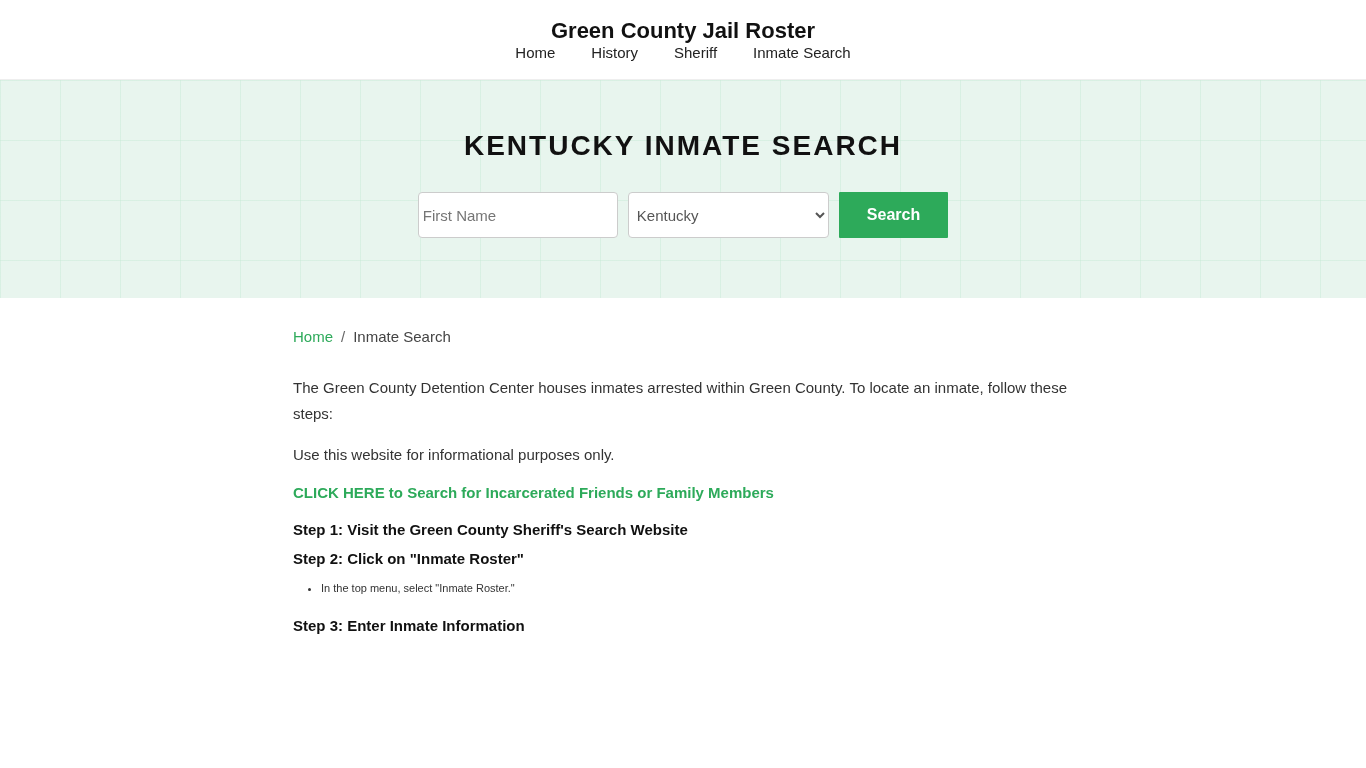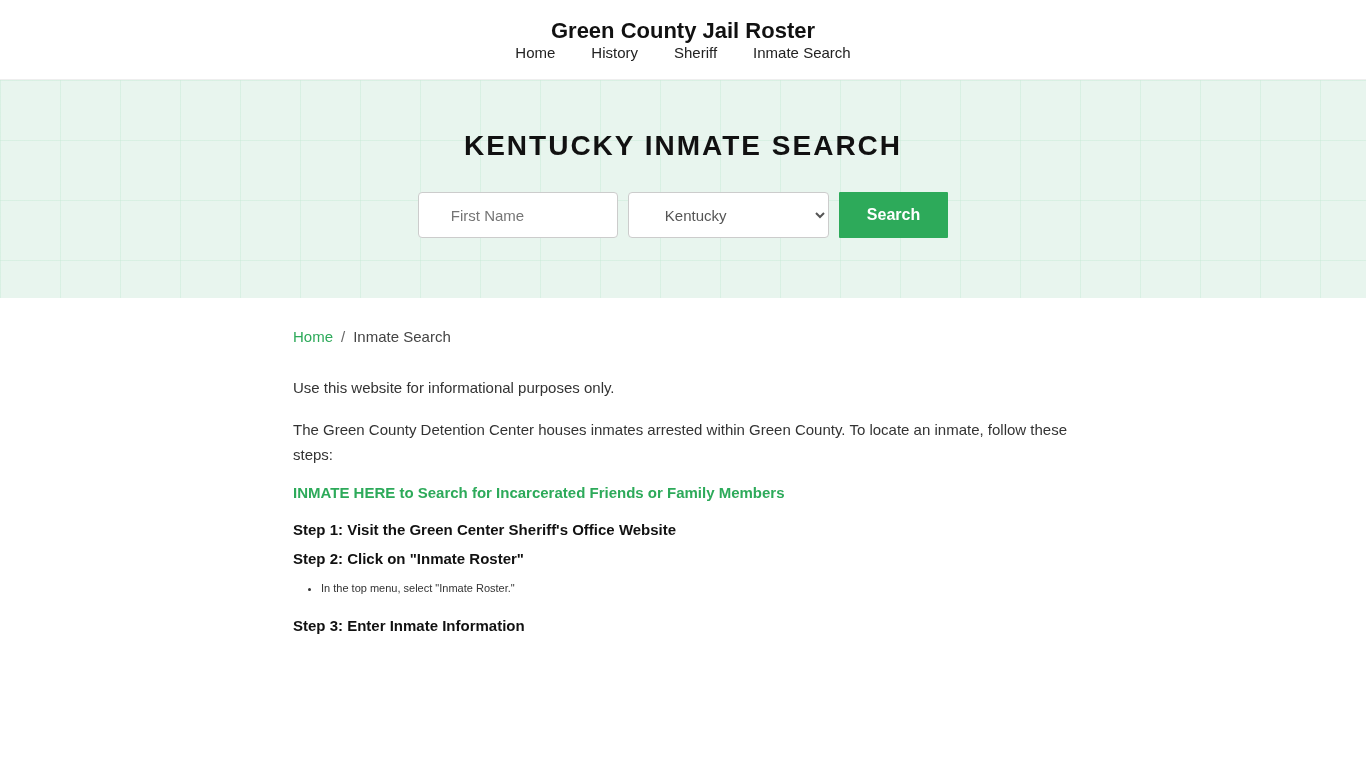--- a/index.html
+++ b/index.html
@@ -60,21 +60,21 @@
       text-transform: uppercase;
     }
     .search-form {
       display: flex;
       justify-content: center;
       gap: 10px;
       flex-wrap: wrap;
     }
     .search-form input,
     .search-form select {
-      padding: 12px 32px;
+      padding: 12px 4px;
       font-size: 15px;
       border: 1px solid #ccc;
       border-radius: 4px;
       outline: none;
       font-family: Arial, sans-serif;
       color: #555;
       background: #fff;
       height: 46px;
     }
     .search-form input {
@@ -189,26 +189,26 @@
 
 <div class="main-content">
 
   <div class="breadcrumb">
     <a href="#">Home</a>
     <span class="breadcrumb-sep">/</span>
     <span>Inmate Search</span>
   </div>
 
 
+  <p class="body-text">The Green County Detention Center houses inmates arrested within Green County. To locate an inmate, follow these steps:</p>
   <p class="body-text">Use this website for informational purposes only.</p>
-  <p class="body-text">The Green County Detention Center houses inmates arrested within Green County. To locate an inmate, follow these steps:</p>
-
-  <a href="#" class="body-link">INMATE HERE to Search for Incarcerated Friends or Family Members</a>
-
-  <p class="step-heading">Step 1: Visit the Green Center Sheriff's Office Website</p>
+
+  <a href="#" class="body-link">CLICK HERE to Search for Incarcerated Friends or Family Members</a>
+
+  <p class="step-heading">Step 1: Visit the Green County Sheriff's Search Website</p>
 
   <p class="step-heading">Step 2: Click on "Inmate Roster"</p>
   <ul class="bullet-list">
     <li>In the top menu, select "Inmate Roster."</li>
   </ul>
 
   <p class="step-heading">Step 3: Enter Inmate Information</p>
 
 </div>
 

